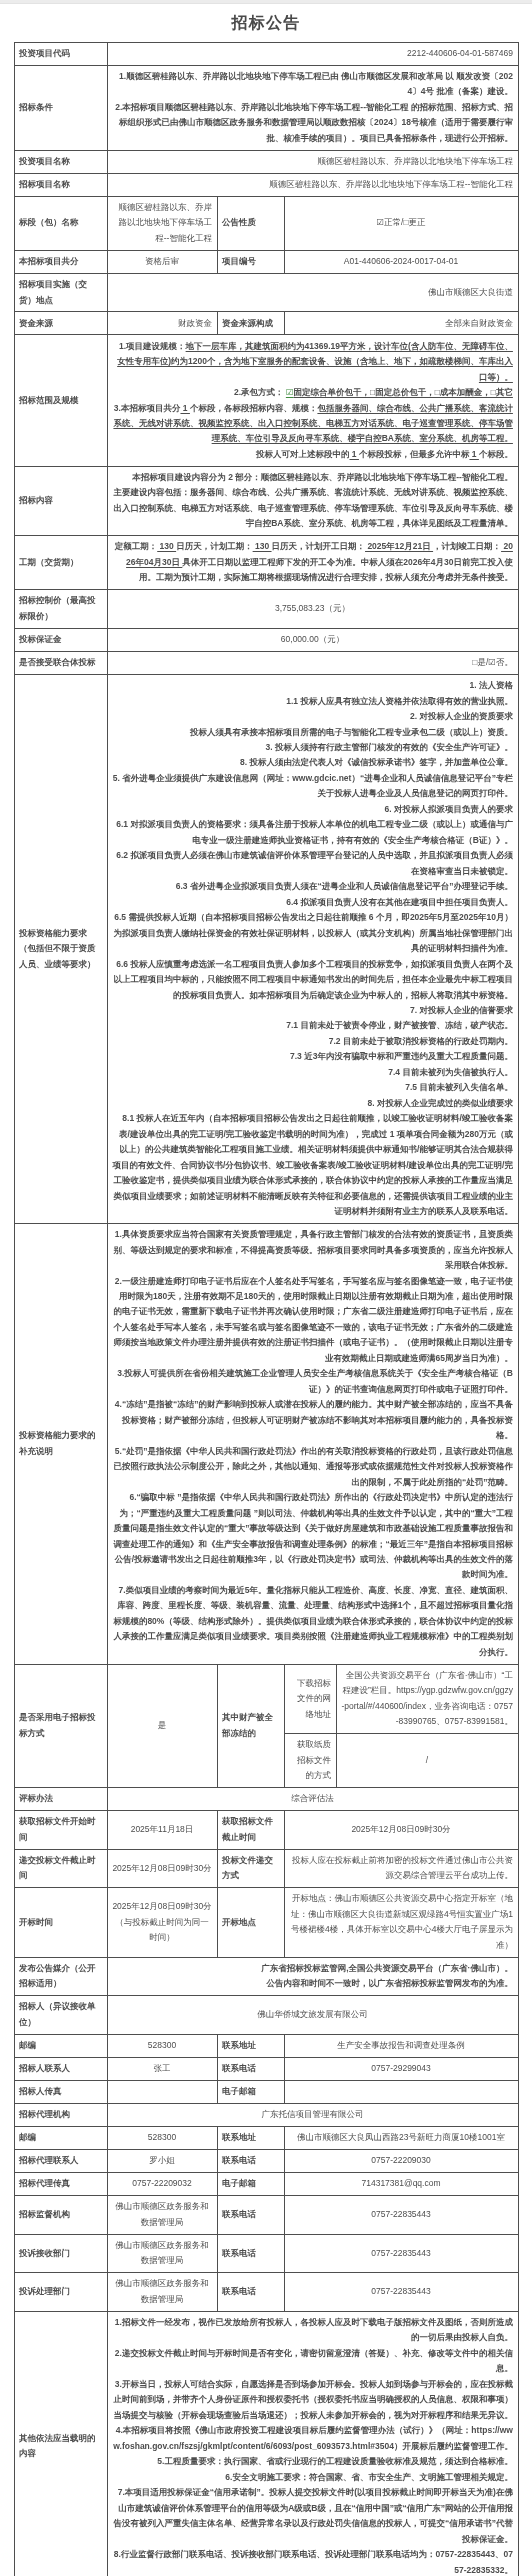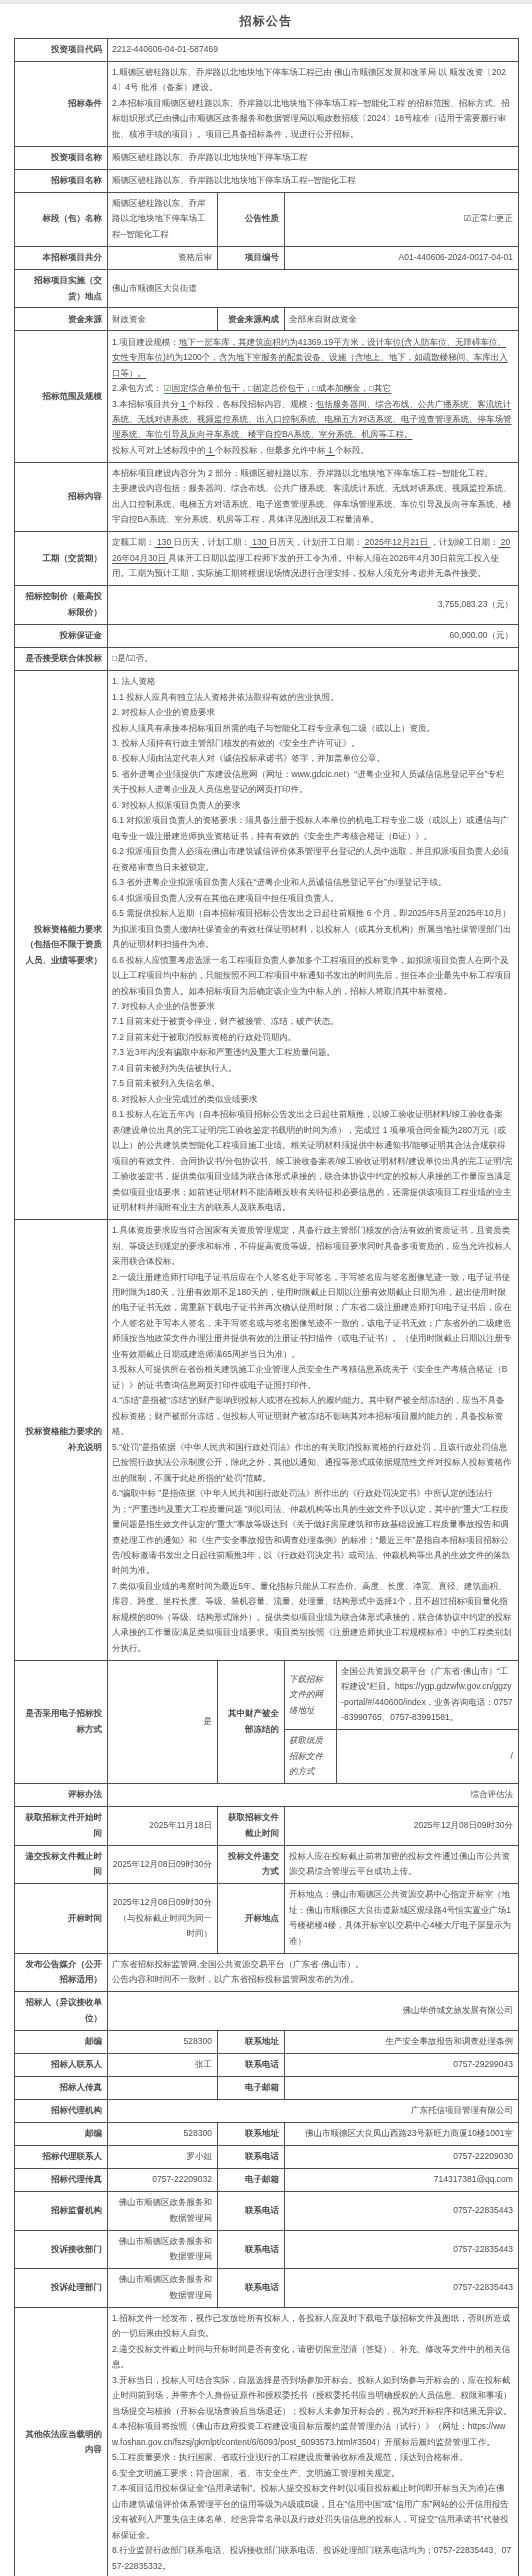--- a/index.html
+++ b/index.html
@@ -1,25 +1,25 @@
 <!DOCTYPE html>
 <html style="font-size:10.4px"><head>
 <meta charset="utf-8">
 <style>
   html,body{margin:0;padding:0;background:#ffffff;}
   body{width:532px;font-family:"Liberation Sans","DejaVu Sans",sans-serif;color:#4d4d4d;}
   .topbar{height:2.6px;background:#ececec;border-bottom:0.7px solid #e3e3e3;}
-  .page-title{text-align:center;font-size:12px;font-weight:bold;color:#4a4a4a;margin:9.8px 0 7.2px 0;letter-spacing:1.3px;}
+  .page-title{text-align:center;font-size:16px;font-weight:bold;color:#4a4a4a;margin:9.8px 0 7.2px 0;letter-spacing:1.3px;}
   table.doc{border-collapse:collapse;margin:0 auto;width:503px;table-layout:fixed;}
   table.doc td{border:0.7px solid #4e4e4e;font-size:8.5px;line-height:1.82;padding:3.3px 4.6px;vertical-align:middle;word-break:break-all;color:#4d4d4d;}
-  td.label{font-weight:bold;text-align:right;padding:3.3px 2.6px;}
-  td.sublabel{font-weight:normal;text-align:left;padding:3.3px 2px;font-style:italic;}
-  td.a-c{text-align:right;}
-  td.a-l{text-align:left;}
-  .para{margin:0;}
+  td.label{font-weight:bold;text-align:left;padding:3.3px 2.6px;}
+  td.sublabel{font-weight:normal;text-align:right;padding:3.3px 2px;}
+  td.a-c{text-align:center;}
+  td.a-l{text-align:right;}
+  .para{margin:0;font-weight:bold;}
   .u{text-decoration:underline;text-underline-offset:2px;}
   .g{color:#3c8a3c;}
   .bottom-space{height:23.5px;}
 </style>
 </head>
 <body>
 
 <div class="topbar"></div>
 
 <h1 class="page-title">招标公告</h1>

